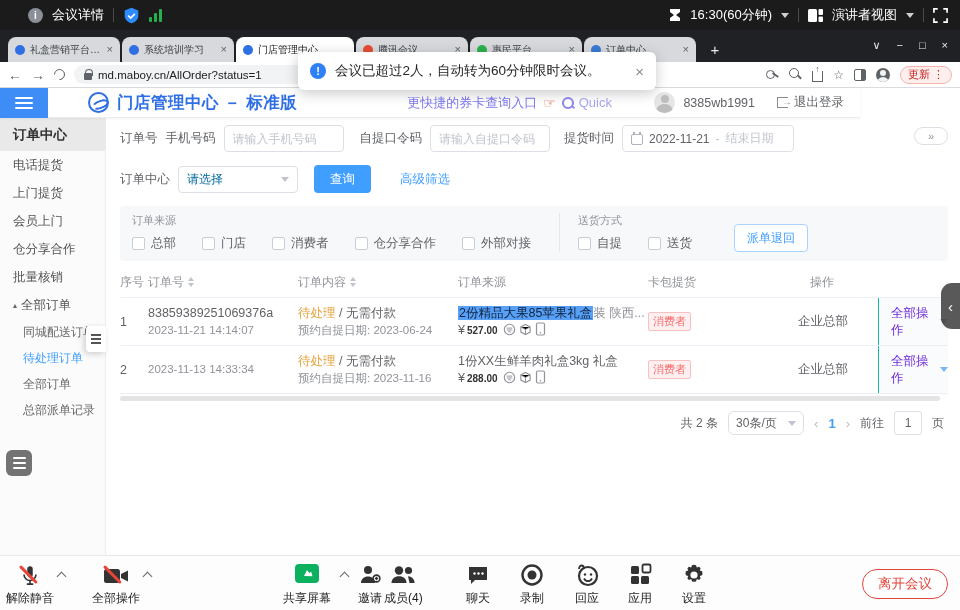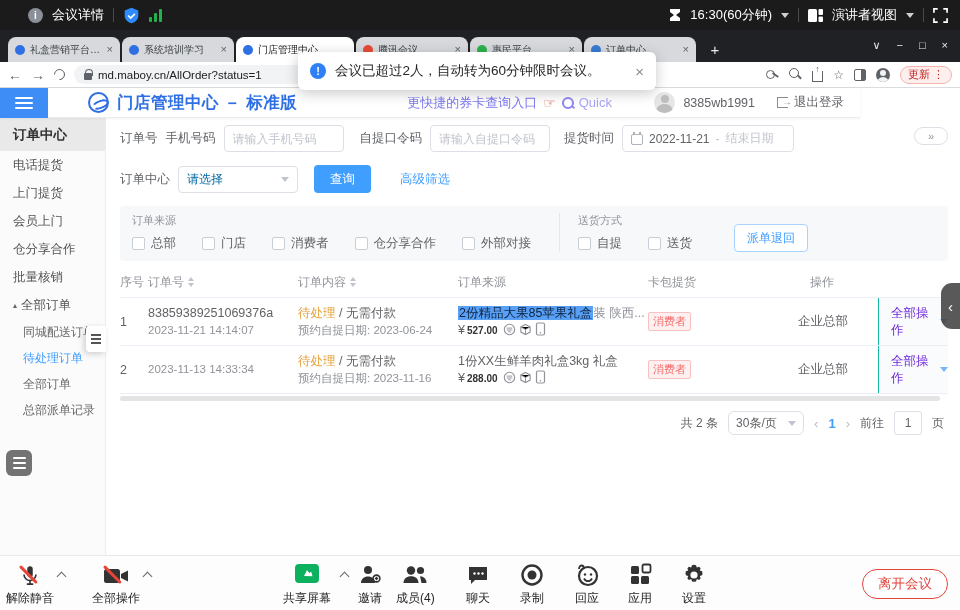--- a/index.html
+++ b/index.html
@@ -537,21 +537,21 @@
         <svg width="24" height="24" viewBox="0 0 24 24">
             <circle cx="10" cy="7" r="4" fill="#333"></circle>
             <path d="M3 20c0-4 3-6.5 7-6.5s7 2.5 7 6.5z" fill="#333"></path>
             <circle cx="18.5" cy="15.5" r="3.4" fill="none" stroke="#333" stroke-width="1.6"></circle>
             <path d="M18.5 13.8v3.4M16.8 15.5h3.4" stroke="#333" stroke-width="1.3"></path>
           </svg>
       </span>
       <span>邀请</span>
     </div>
 
-    <div class="mb-item" style="left:396px">
+    <div class="mb-item" style="left:384px">
       <span class="ico">
         <svg width="28" height="24" viewBox="0 0 28 24">
             <circle cx="10" cy="7.5" r="4.2" fill="#333"></circle>
             <path d="M2.5 20c0-4.2 3.2-6.8 7.5-6.8s7.5 2.6 7.5 6.8z" fill="#333"></path>
             <circle cx="19.5" cy="7.5" r="3.6" fill="#333"></circle>
             <path d="M19 13.2c3.8.2 6.5 2.7 6.5 6.8h-5" fill="#333"></path>
           </svg>
       </span>
       <span>成员(4)</span>
     </div>

